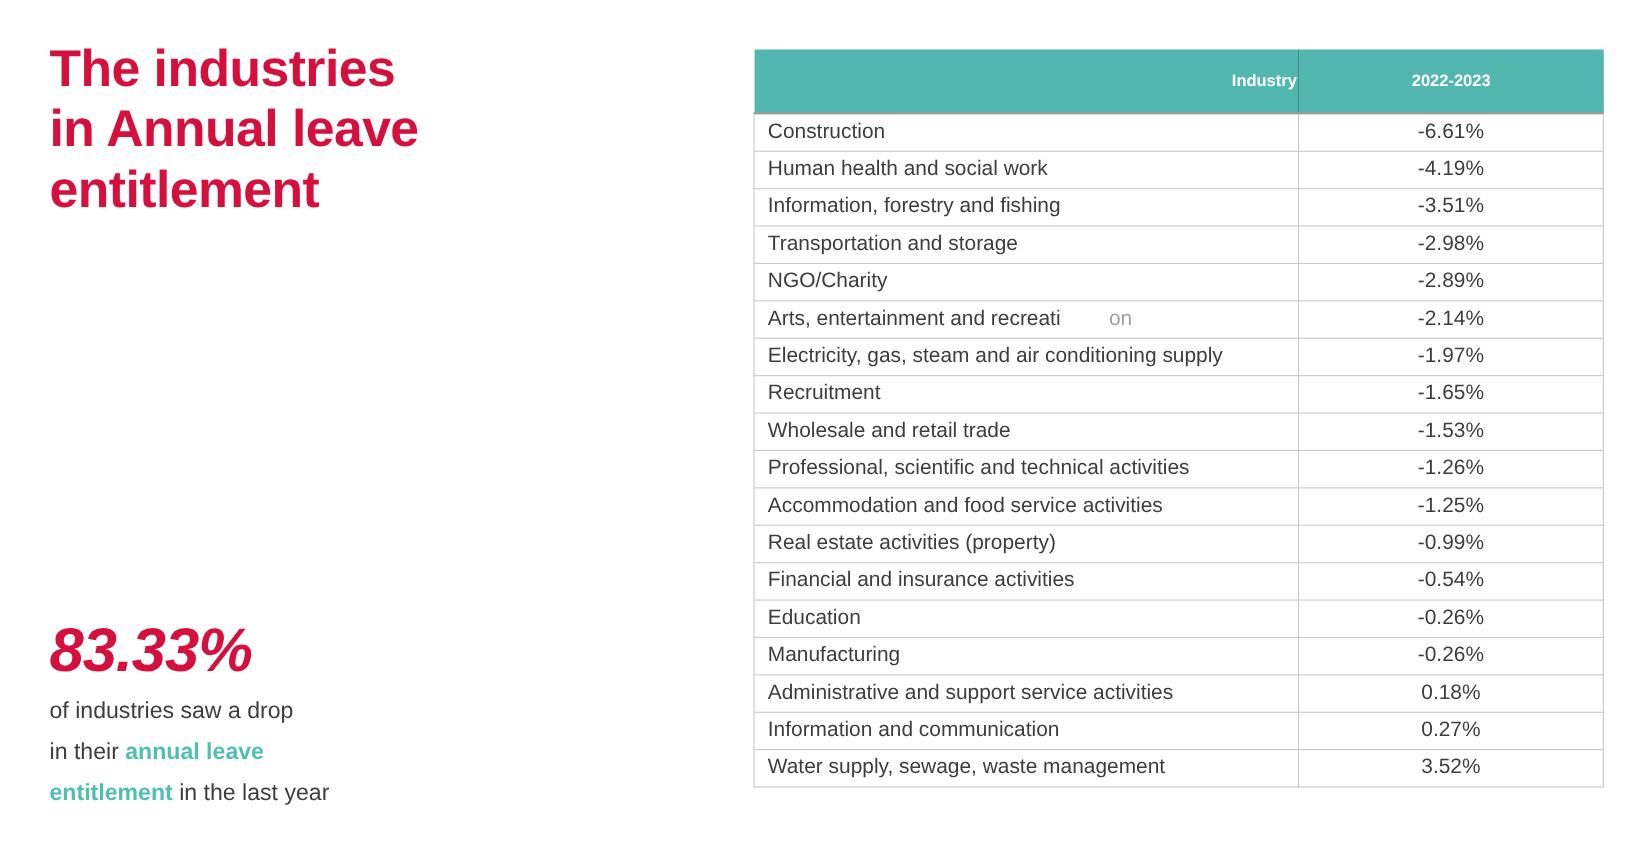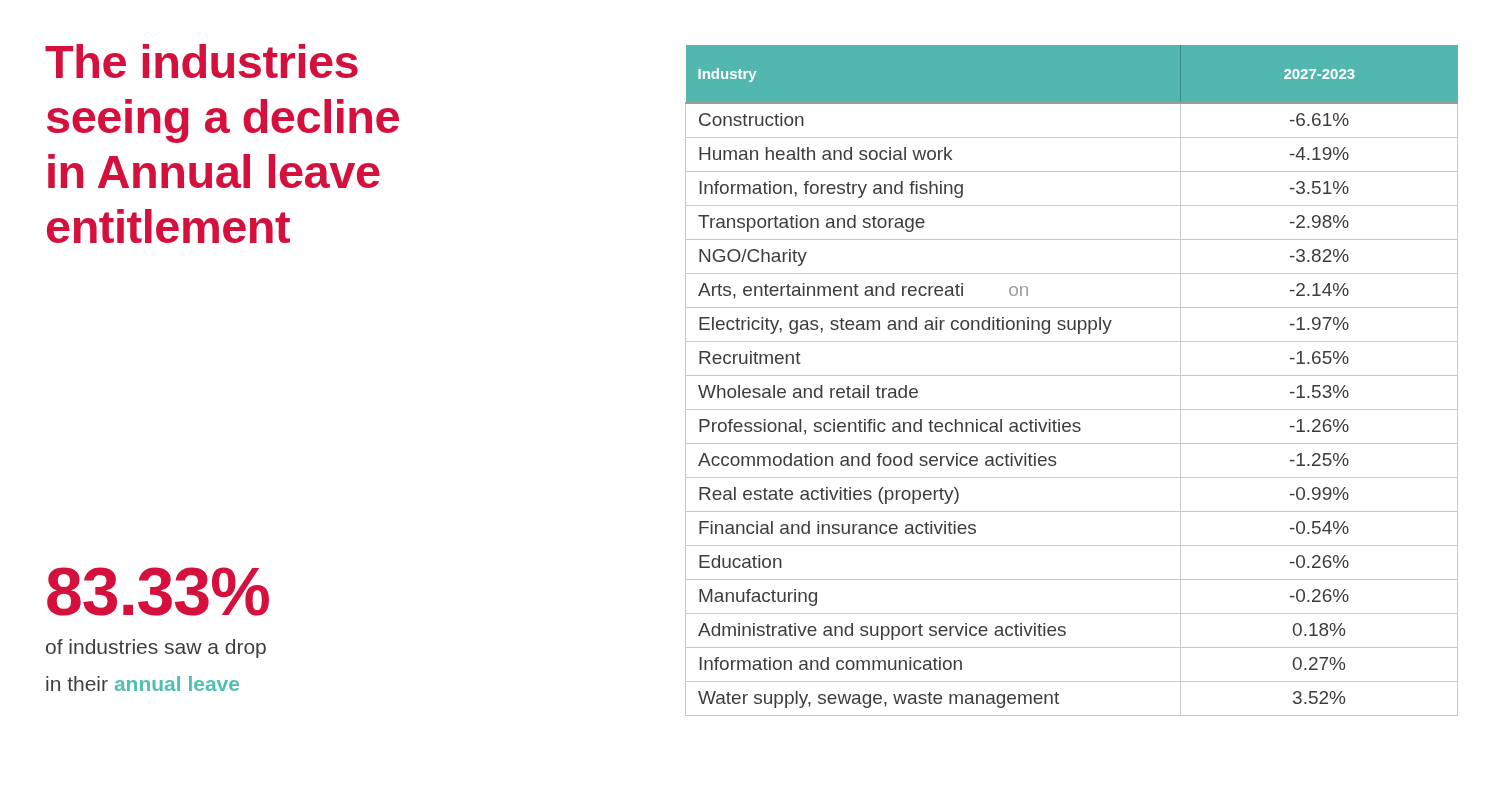--- a/index.html
+++ b/index.html
@@ -26,22 +26,22 @@
   
   .title{
     position:absolute;left:45px;top:34px;margin:0;
     font-size:47px;line-height:55px;font-weight:800;
     letter-spacing:-0.5px;color:var(--red);
   }
   .title-line{display:block;}
 
   .stat{position:absolute;left:45px;top:558px;}
   .stat-value{
-    font-size:68px;line-height:66px;font-weight:800;
-    letter-spacing:-1px;color:var(--red);
+    font-size:56px;line-height:66px;font-weight:800;
+    letter-spacing:-1px;color:var(--red);font-style:italic;
   }
   .stat-caption{
     margin-top:4px;
     font-size:21px;line-height:37px;
     color:var(--caption-text);font-weight:400;
   }
   .teal-bold{color:var(--teal-text);font-weight:700;}
 
   
   .data-table{
@@ -52,21 +52,21 @@
   .data-table col.c-value{width:277px;}
   thead th{
     background:var(--teal-header);
     color:var(--header-text);
     font-size:15px;font-weight:700;
     height:58px;
     border:none;
     border-bottom:2px solid var(--header-underline);
   }
   .th-industry{
-    text-align:left;padding-left:12px;
+    text-align:right;padding-left:12px;
     border-right:1px solid rgba(0,0,0,0.25);
   }
   .th-value{text-align:center;}
   tbody td{
     border:1px solid var(--table-border);
     height:34px;
     font-size:19px;
     color:var(--row-text);
     background:#ffffff;
   }
@@ -74,46 +74,48 @@
   .td-value{text-align:center;}
   .faded{color:var(--faded-text);margin-left:44px;}
 </style>
 </head>
 <body>
 
 <div class="canvas">
 
   <h1 class="title">
     <span class="title-line">The industries</span>
-    <span class="title-line">seeing a decline</span>
     <span class="title-line">in Annual leave</span>
     <span class="title-line">entitlement</span>
   </h1>
 
   <div class="stat">
     <div class="stat-value">83.33%</div>
     <div class="stat-caption">
       <div class="cap-line">
         <span>of industries saw a drop</span>
       </div>
       <div class="cap-line">
         <span>in their </span><span class="teal-bold">annual leave</span>
       </div>
+      <div class="cap-line">
+        <span class="teal-bold">entitlement</span><span> in the last year</span>
+      </div>
     </div>
   </div>
 
   <table class="data-table">
     <colgroup>
       <col class="c-industry">
       <col class="c-value">
     </colgroup>
     <thead>
       <tr>
         <th class="th-industry">Industry</th>
-        <th class="th-value">2027-2023</th>
+        <th class="th-value">2022-2023</th>
       </tr>
     </thead>
     <tbody id="table-body">
         <tr>
           <td class="td-industry">Construction</td>
           <td class="td-value">-6.61%</td>
         </tr>
         <tr>
           <td class="td-industry">Human health and social work</td>
           <td class="td-value">-4.19%</td>
@@ -121,21 +123,21 @@
         <tr>
           <td class="td-industry">Information, forestry and fishing</td>
           <td class="td-value">-3.51%</td>
         </tr>
         <tr>
           <td class="td-industry">Transportation and storage</td>
           <td class="td-value">-2.98%</td>
         </tr>
         <tr>
           <td class="td-industry">NGO/Charity</td>
-          <td class="td-value">-3.82%</td>
+          <td class="td-value">-2.89%</td>
         </tr>
         <tr>
           <td class="td-industry"><span>Arts, entertainment and recreati</span><span class="faded">on</span></td>
           <td class="td-value">-2.14%</td>
         </tr>
         <tr>
           <td class="td-industry">Electricity, gas, steam and air conditioning supply</td>
           <td class="td-value">-1.97%</td>
         </tr>
         <tr>

